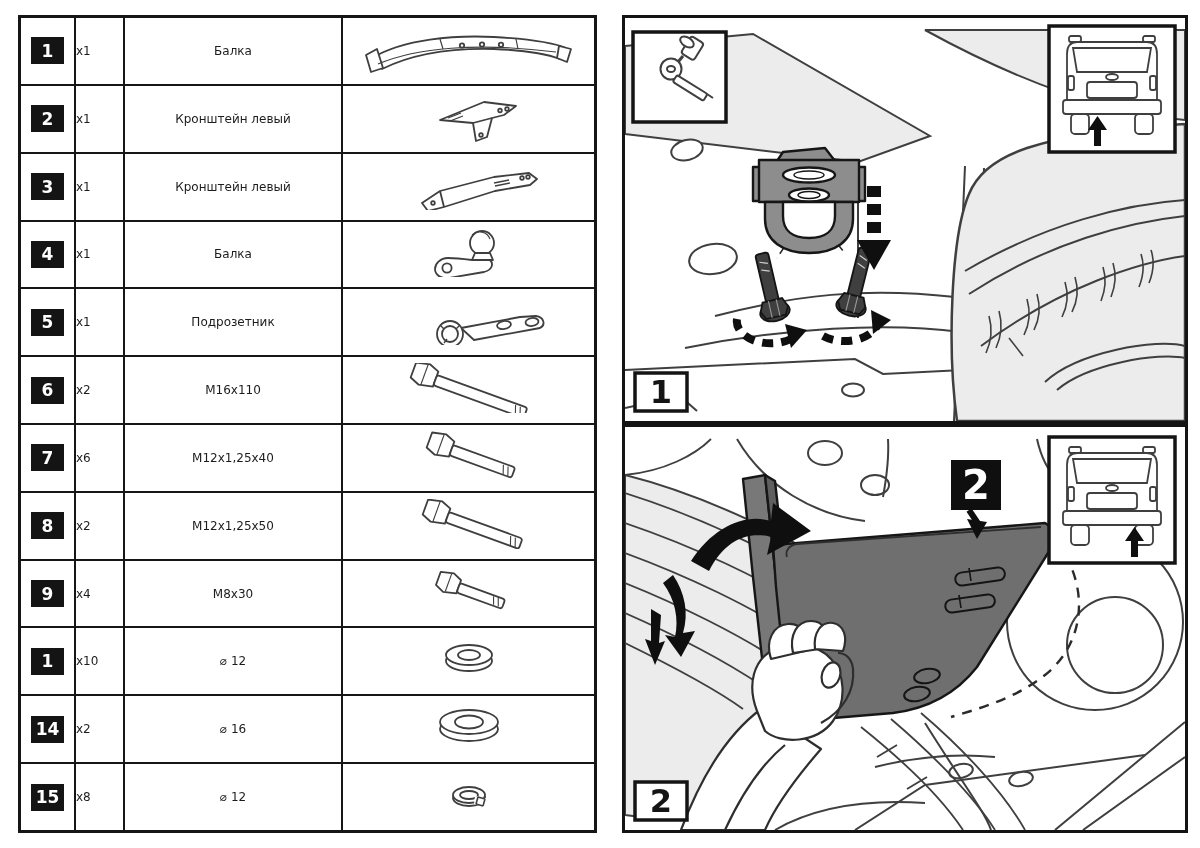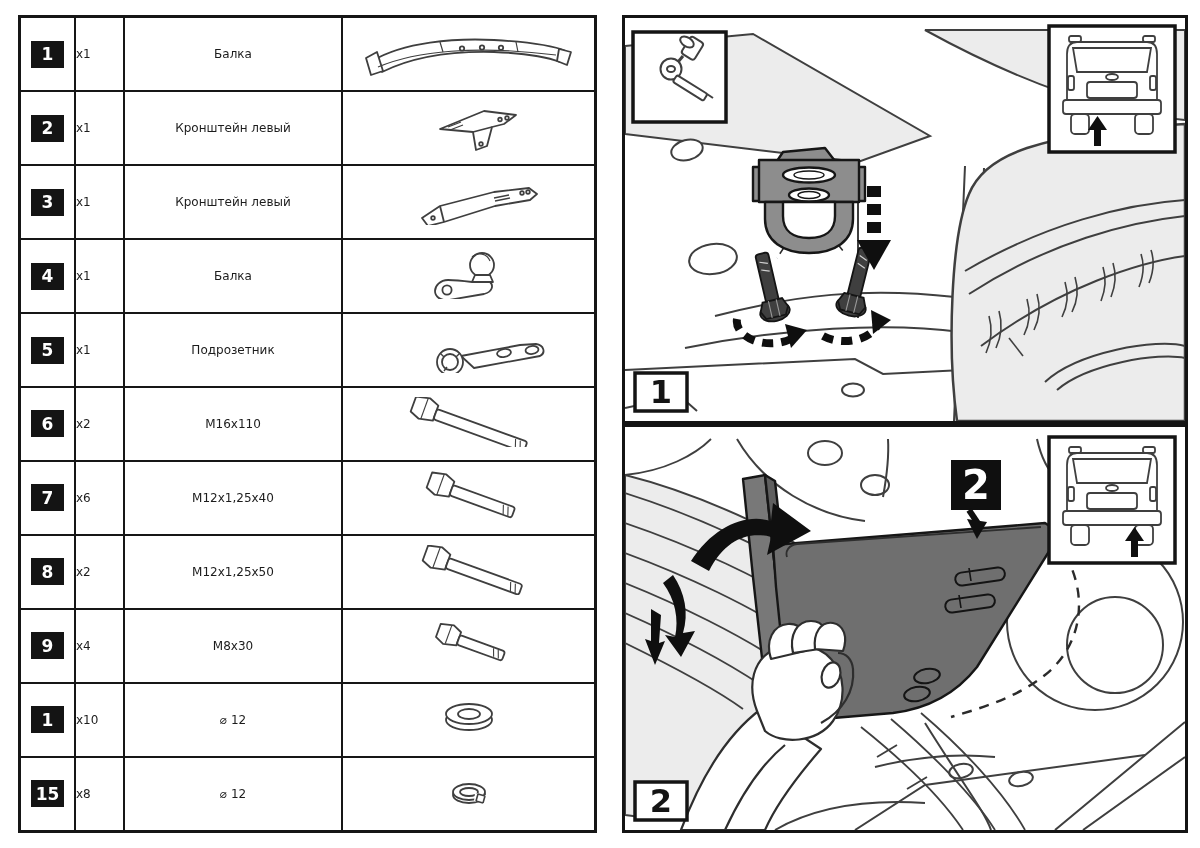--- a/index.html
+++ b/index.html
@@ -167,20 +167,32 @@
         <td class="c-name">⌀ 12</td>
         <td class="c-pic"><svg width="250" height="50" viewBox="0 0 250 50">
           <g transform="translate(125,21)" fill="#fff" stroke="#3f3f3f" stroke-width="1.8">
             <ellipse cx="0" cy="6" rx="23" ry="10"></ellipse>
                 <ellipse cx="0" cy="0" rx="23" ry="10"></ellipse>
             <ellipse cx="0" cy="0" rx="11" ry="5"></ellipse>
           </g>
             </svg></td>
       </tr>
       <tr>
+        <td class="c-num"><span class="numbadge">14</span></td>
+        <td class="c-qty">x2</td>
+        <td class="c-name">⌀ 16</td>
+        <td class="c-pic"><svg width="250" height="50" viewBox="0 0 250 50">
+          <g transform="translate(125,20)" fill="#fff" stroke="#3f3f3f" stroke-width="1.8">
+            <ellipse cx="0" cy="7" rx="29" ry="12"></ellipse>
+                <ellipse cx="0" cy="0" rx="29" ry="12"></ellipse>
+            <ellipse cx="0" cy="0" rx="14" ry="6.5"></ellipse>
+          </g>
+            </svg></td>
+      </tr>
+      <tr>
         <td class="c-num"><span class="numbadge">15</span></td>
         <td class="c-qty">x8</td>
         <td class="c-name">⌀ 12</td>
         <td class="c-pic"><svg width="250" height="50" viewBox="0 0 250 50">
           <g transform="translate(125,25)" fill="#fff" stroke="#3f3f3f" stroke-width="1.8">
             <ellipse cx="0" cy="3" rx="16" ry="8"></ellipse>
                 <ellipse cx="0" cy="0" rx="16" ry="8"></ellipse>
             <ellipse cx="0" cy="0" rx="9" ry="4"></ellipse>
             <polygon points="6,1 20,4 17,12 5,9" fill="#fff" stroke="none"></polygon>
             <path d="M9,2 L16,4 M7,9 L14,11 M16,4 L14,11 M9,2 L7,9" fill="none" stroke-width="1.6"></path>

